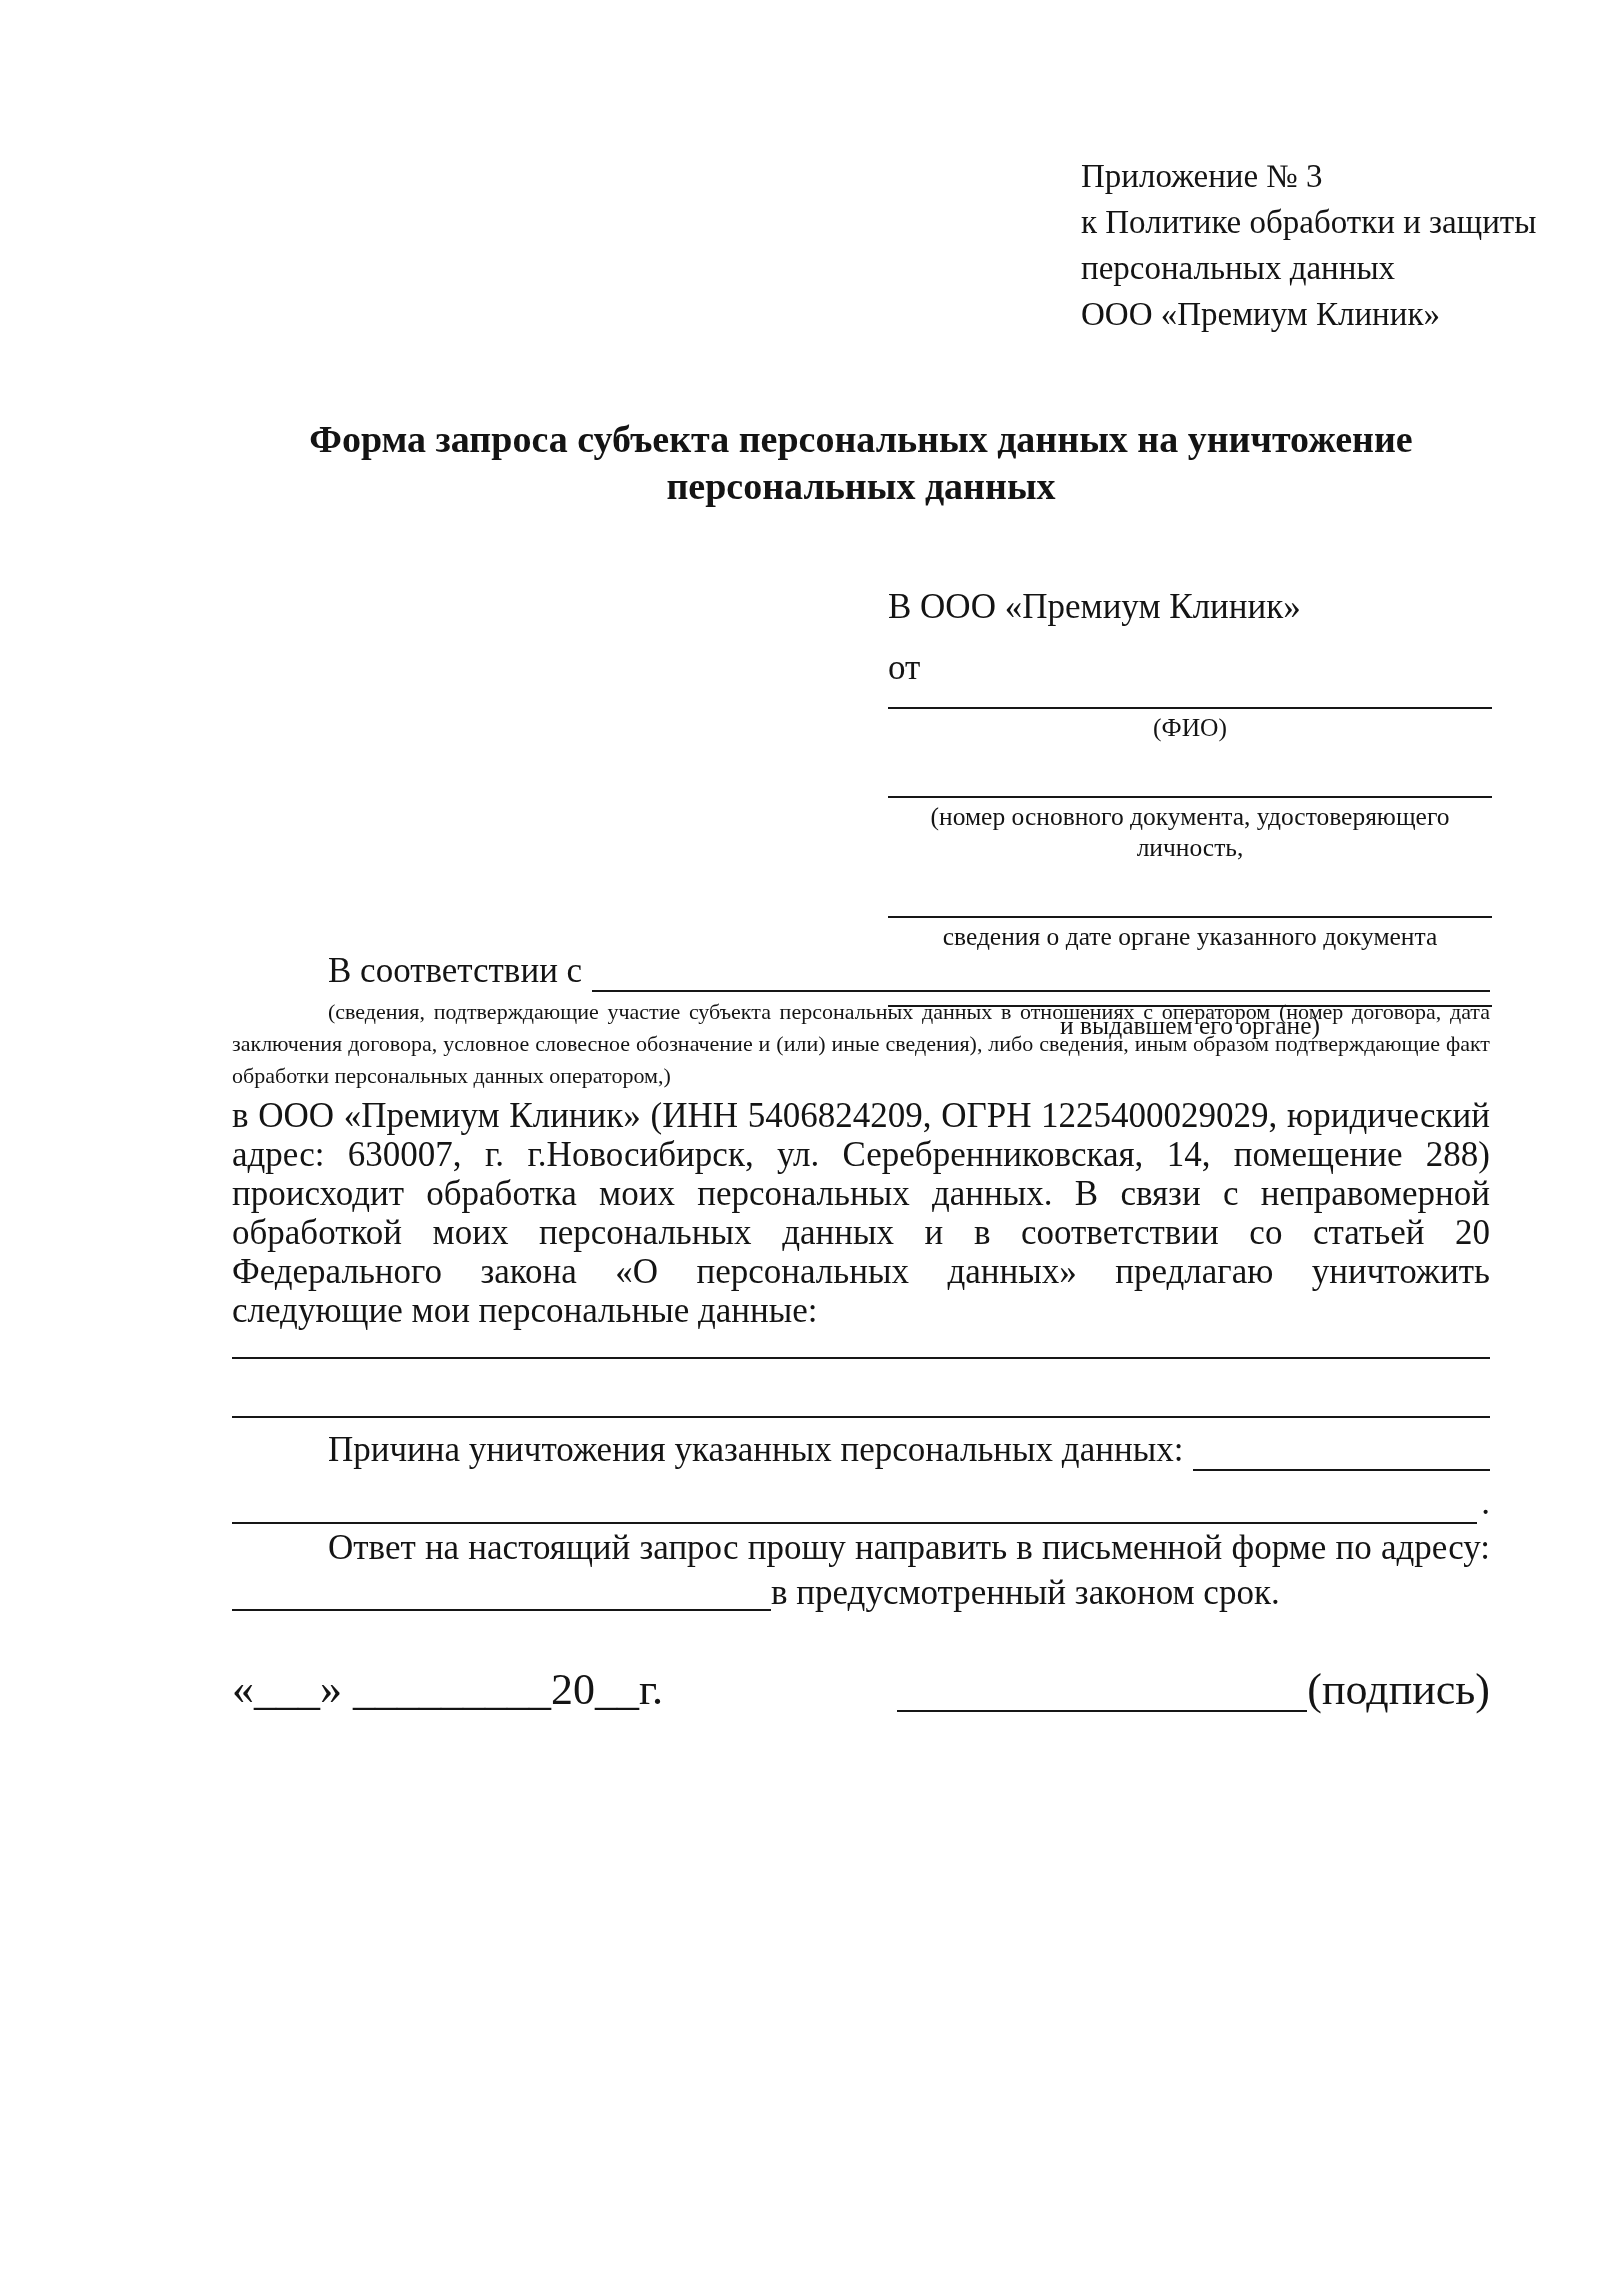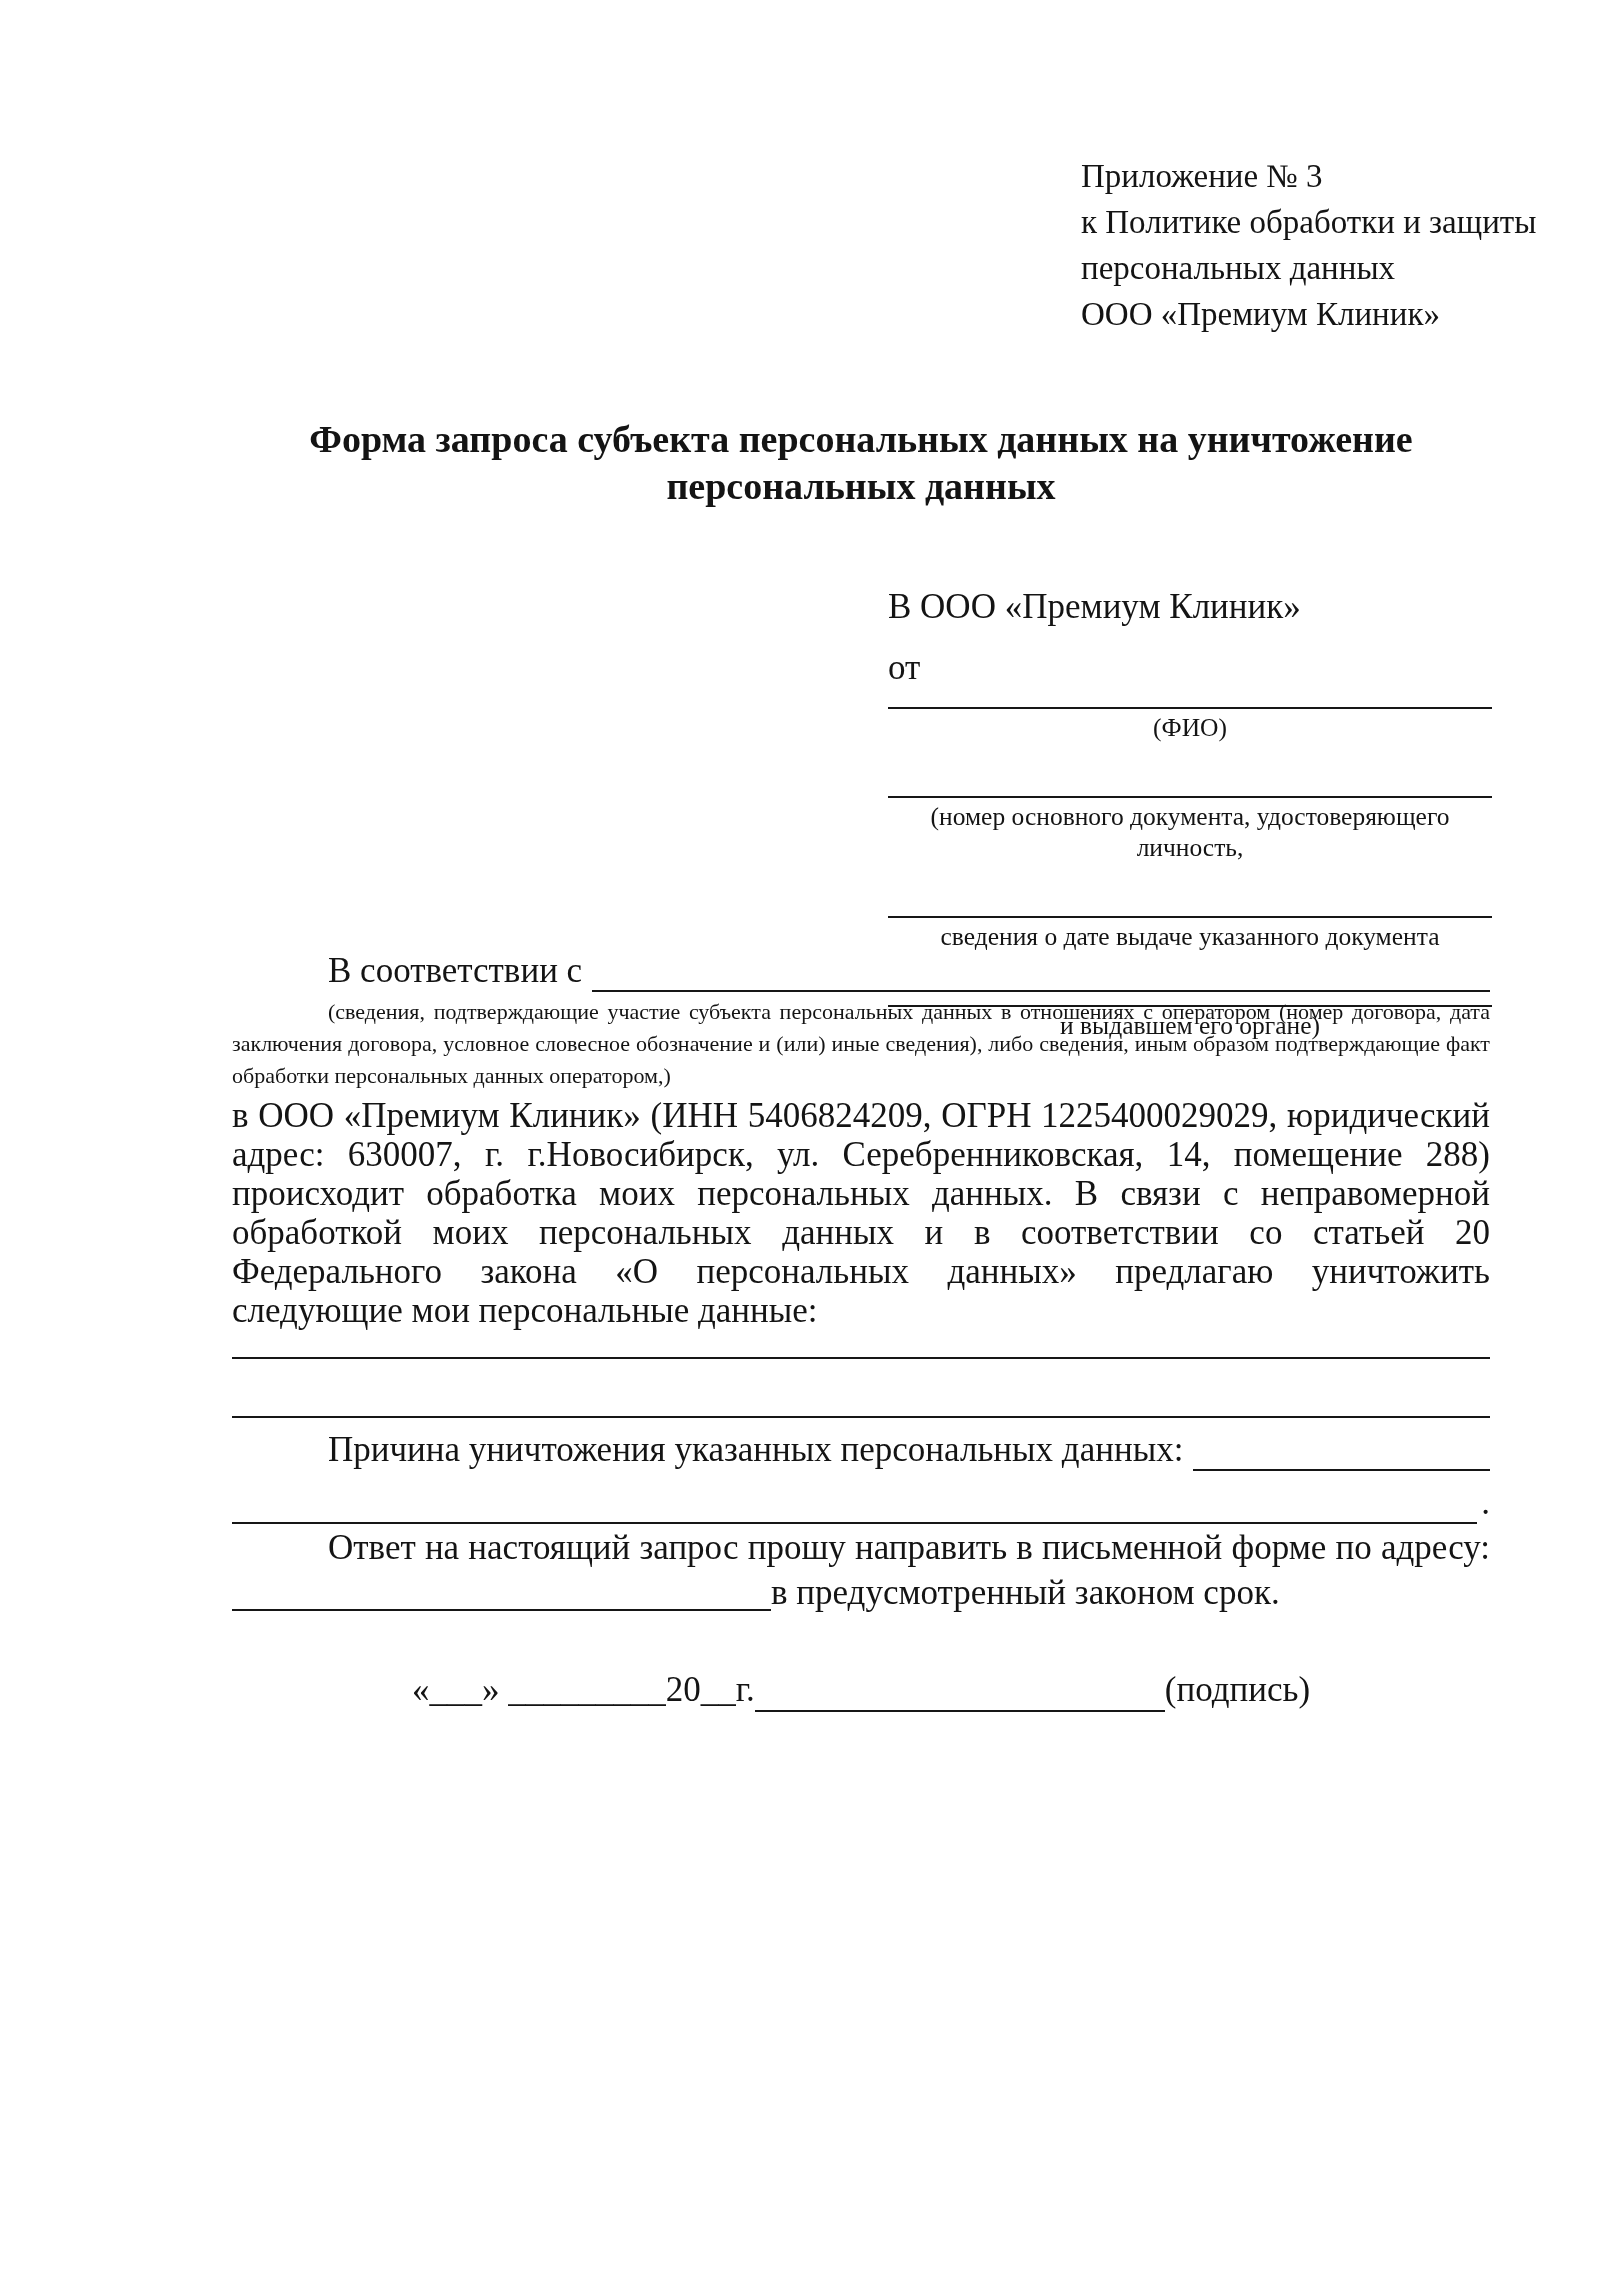--- a/index.html
+++ b/index.html
@@ -76,22 +76,22 @@
   }
   .row-term { margin-top: 0; align-items: center; }
   .row-term .fixedfill {
     width: 539px; flex: 0 0 auto;
     border-bottom: 2.9px solid #161616; height: 37px;
   }
   .row-term .label { line-height: 47px; }
 
   
   .row-sign {
-    display: flex; justify-content: center; align-items: flex-end;
-    margin-top: 51px; font-size: 35px;
+    display: flex; justify-content: space-between; align-items: flex-end;
+    margin-top: 51px; font-size: 44px;
   }
   .date-part { white-space: nowrap; line-height: 45px; }
   .sig-part { display: flex; align-items: flex-end; }
   .sig-part .sigfill {
     width: 410px; border-bottom: 2.9px solid #161616; height: 37px;
   }
   .sig-part .label { white-space: nowrap; line-height: 45px; }
 </style>
 </head>
 <body>
@@ -118,21 +118,21 @@
       <span class="addr-caption">(ФИО)</span>
     </div>
 
     <div class="addr-field">
       <span class="blank"></span>
       <span class="addr-caption">(номер основного документа, удостоверяющего личность,</span>
     </div>
 
     <div class="addr-field">
       <span class="blank"></span>
-      <span class="addr-caption">сведения о дате выдаче указанного документа</span>
+      <span class="addr-caption">сведения о дате органе указанного документа</span>
     </div>
 
     <div class="addr-field">
       <span class="blank"></span>
       <span class="addr-caption">и выдавшем его органе)</span>
     </div>
   </div>
 
   <div class="bodycol">
 

